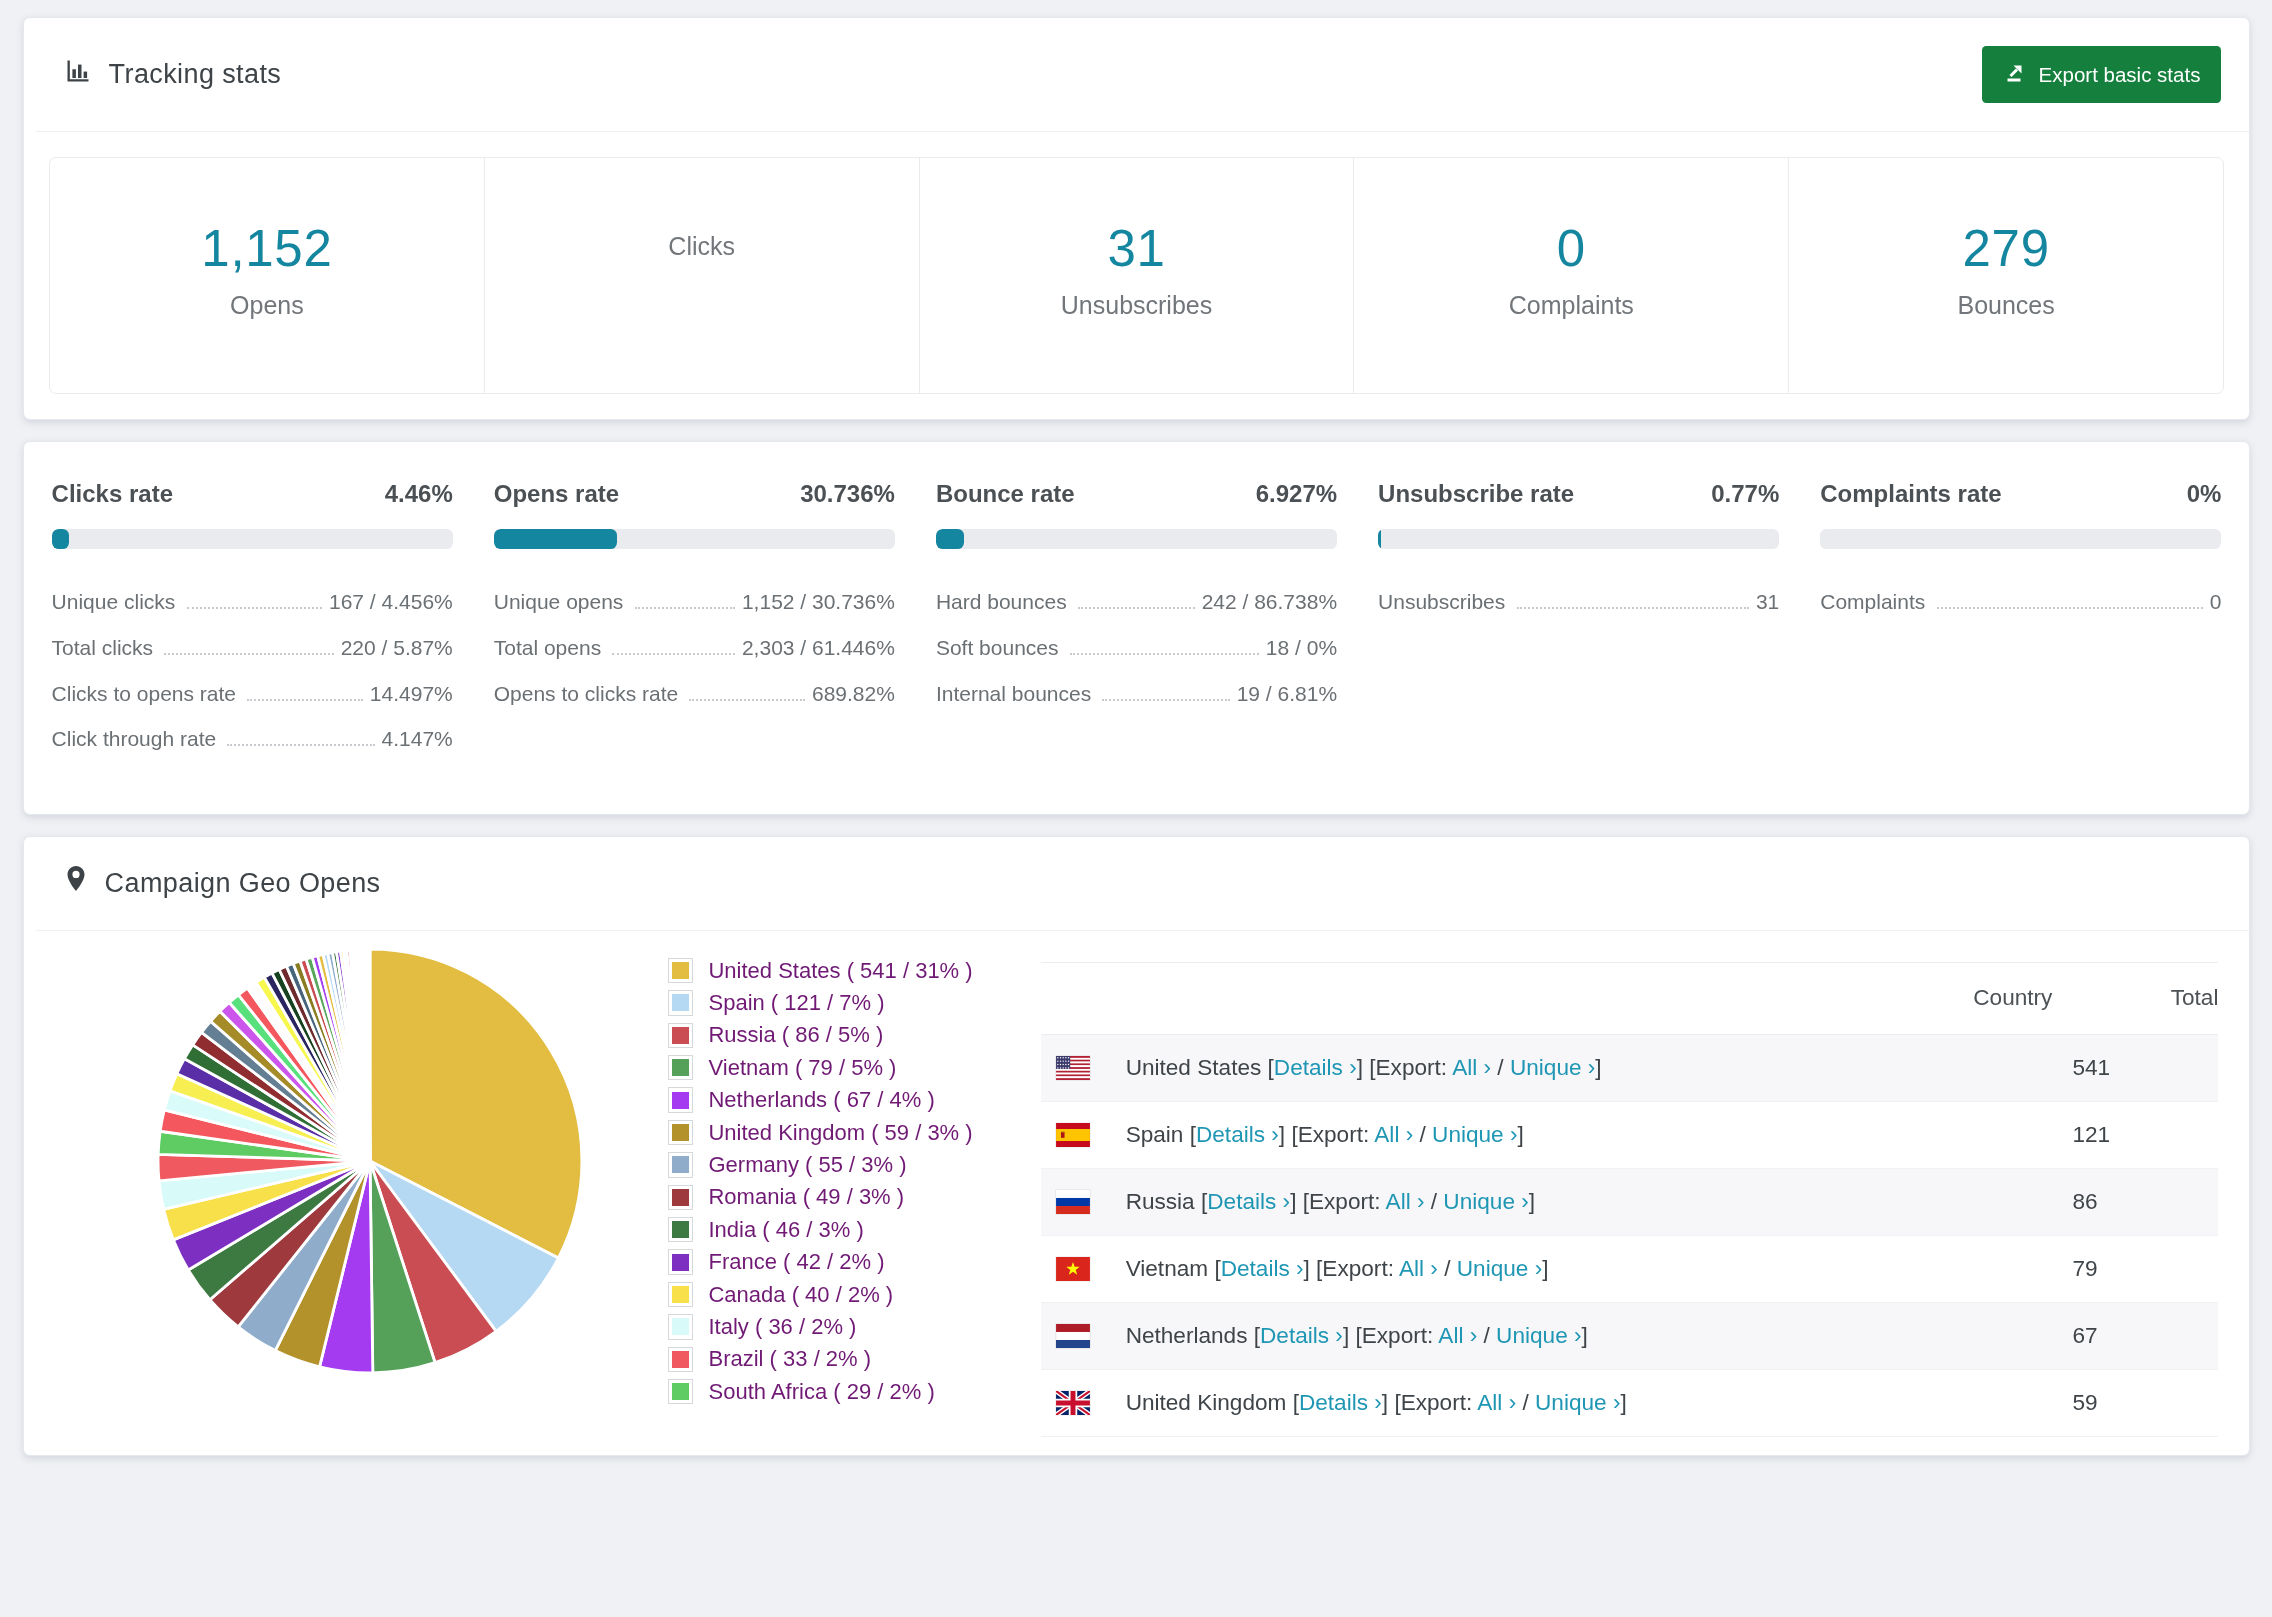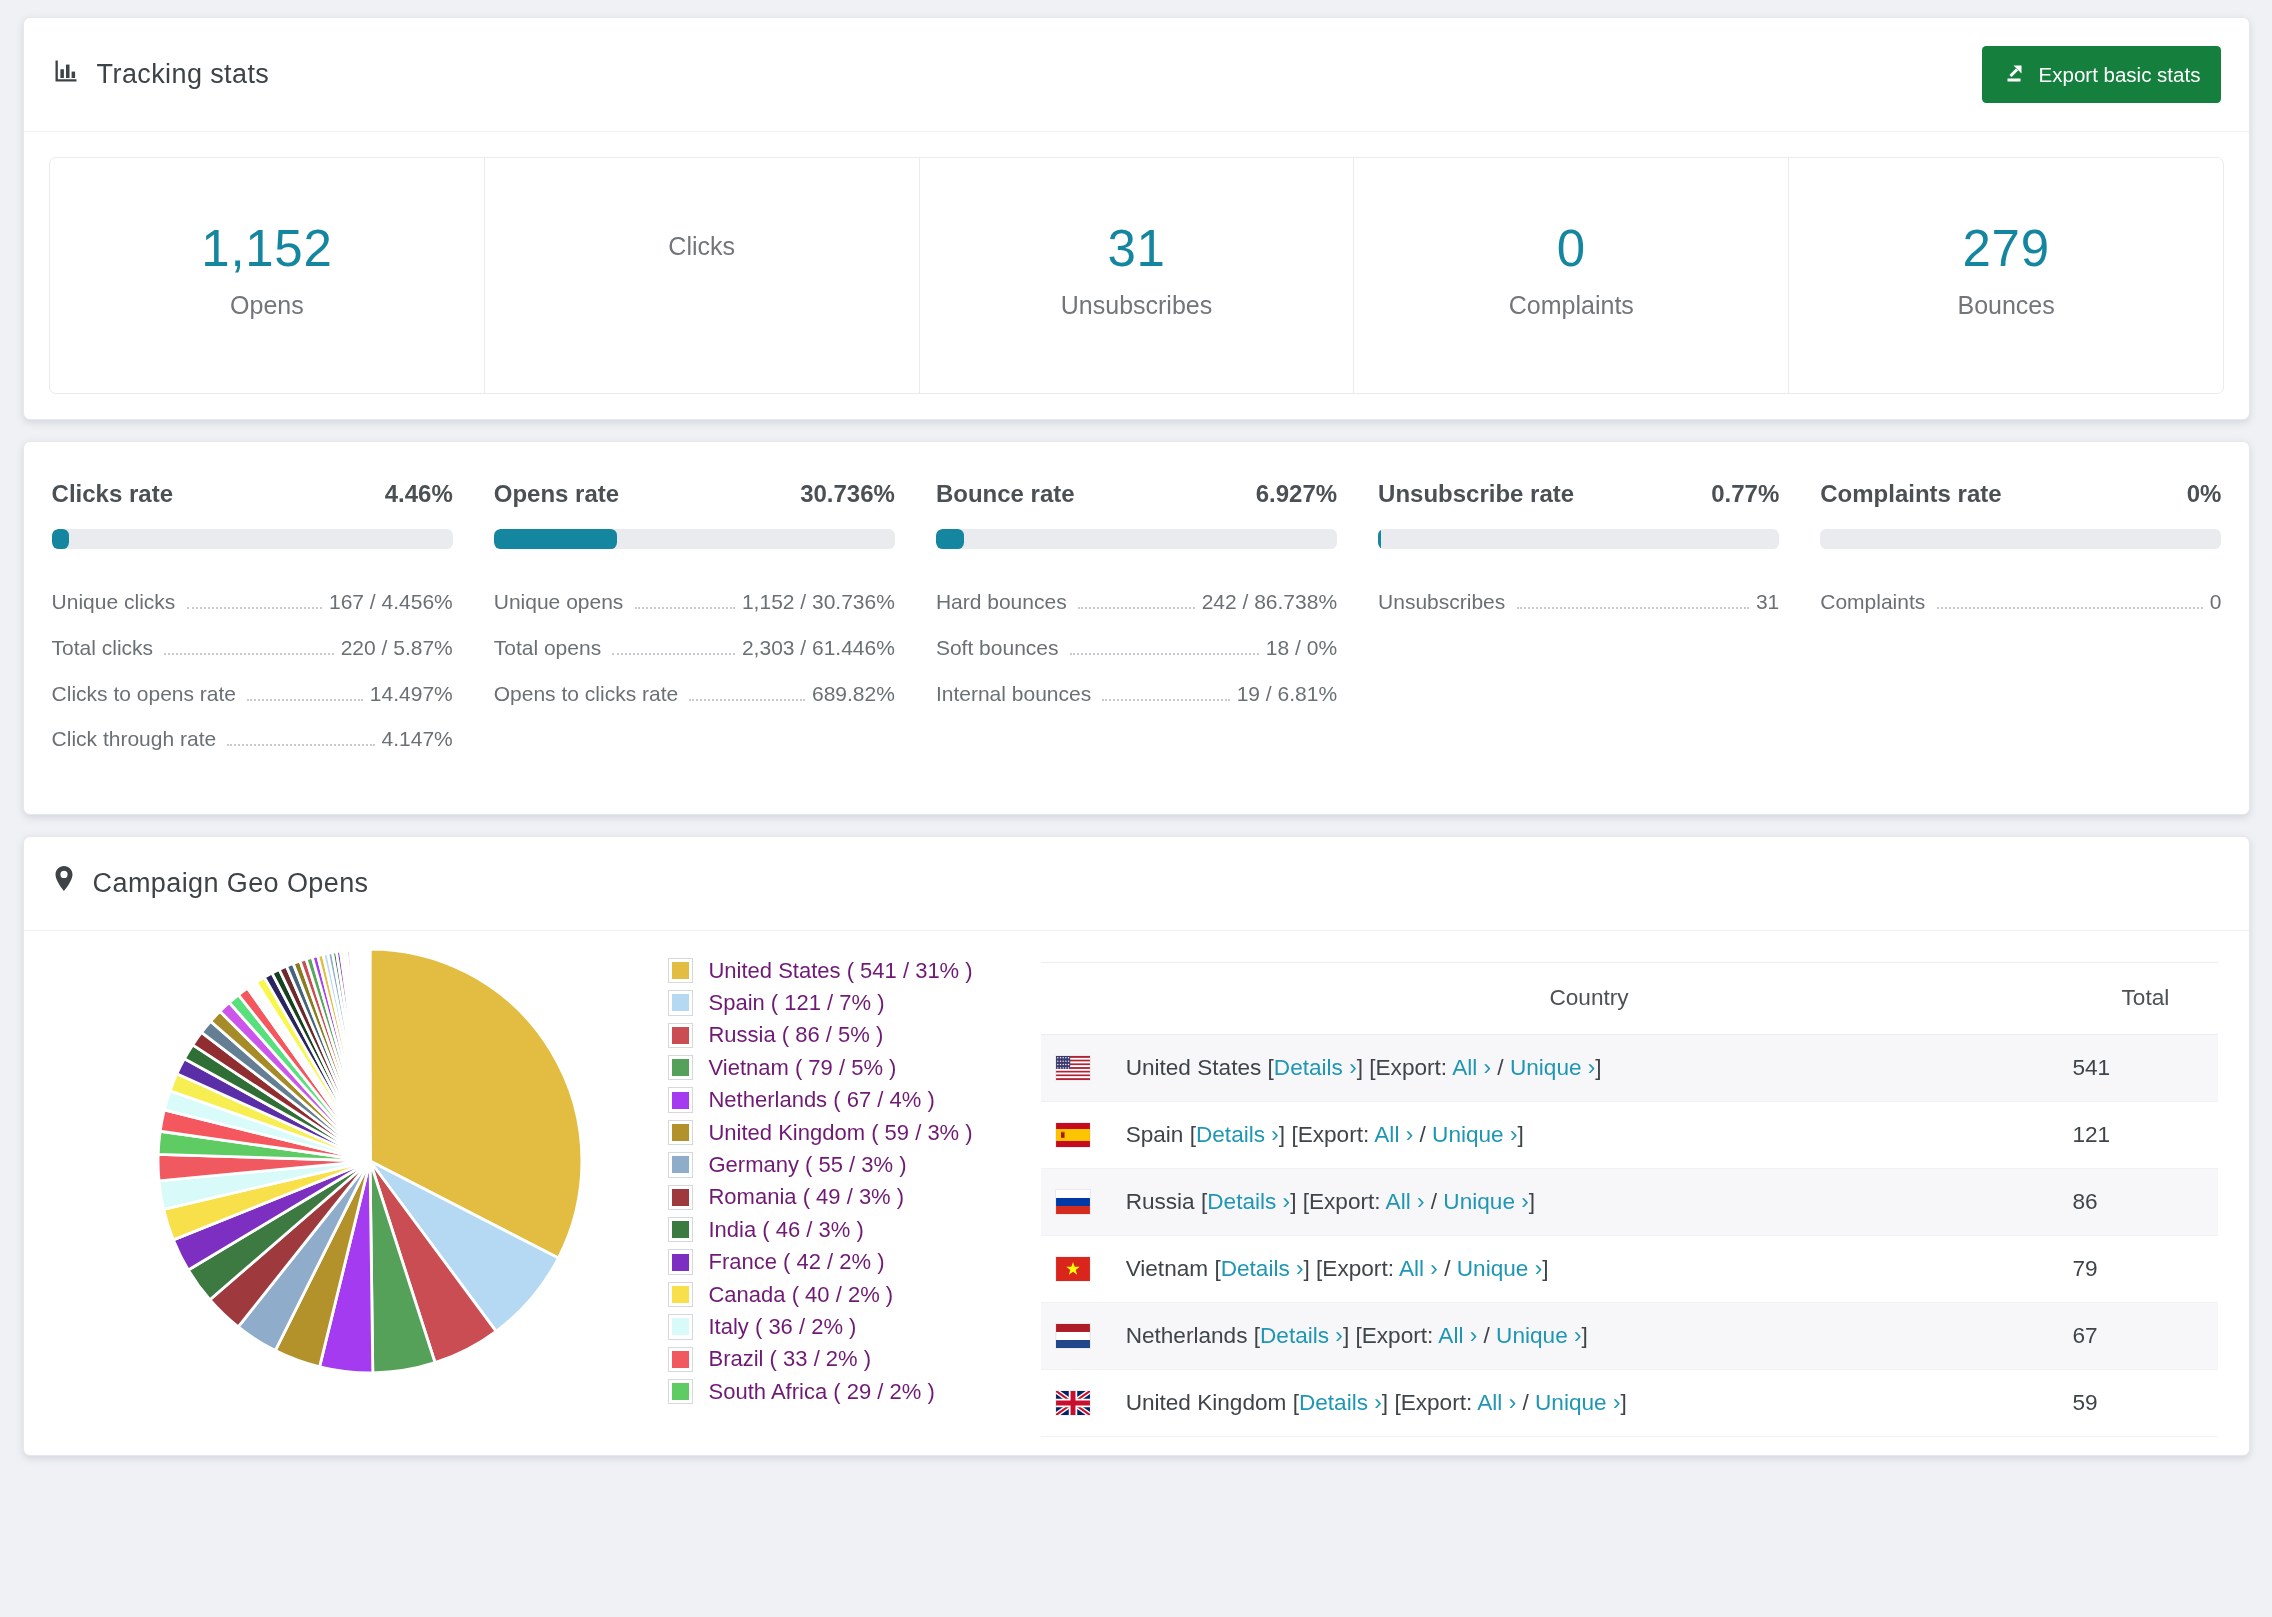--- a/index.html
+++ b/index.html
@@ -16,20 +16,21 @@
     border: 1.4px solid #e5e8ec;
     border-radius: 7px;
     box-shadow: 0 2.8px 7px rgba(140,150,168,.28);
   }
 
   
   .card-head {
     display: flex; align-items: center; justify-content: space-between;
     padding: 28px 28px;
     border-bottom: 1.4px solid #f0f1f3;
+    margin-left: 12px;
   }
   .card-title {
     display: flex; align-items: center; gap: 17px;
     font-size: 27px; font-weight: 500; color: #3e4347; letter-spacing: 0.4px;
   }
   .btn-primary {
     display: flex; align-items: center; gap: 11.3px;
     background: #15803d; color: #fff;
     font-size: 20.5px; font-weight: 500;
     padding: 14px 21px; border: none; border-radius: 4.2px; cursor: pointer;
@@ -76,21 +77,21 @@
   .swatch {
     width: 25.4px; height: 25.4px; flex: none;
     border: 1.4px solid #d6d9dc; background: #fff;
     display: flex; align-items: center; justify-content: center;
   }
   .swatch i { display: block; width: 17px; height: 17px; }
 
   .geo-table-wrap { flex: 1; margin: 31px 0 0 68px; max-height: 481px; overflow: hidden; }
   table.geo { width: 100%; border-collapse: collapse; }
   table.geo thead th {
-    font-size: 22.6px; font-weight: 400; color: #4c5155; text-align: center;
+    font-size: 22.6px; font-weight: 400; color: #4c5155; text-align: right;
     padding: 22.6px 0 22.6px 20px;
     border-top: 1.4px solid #ededf0; border-bottom: 1.4px solid #ededf0;
   }
   table.geo td {
     padding: 20px 0 20px 20px;
     font-size: 22.6px; color: #3f4449;
     border-bottom: 1.4px solid #f1f1f4;
     vertical-align: middle;
   }
   table.geo tbody tr:nth-child(odd) { background: #f7f7f9; }

